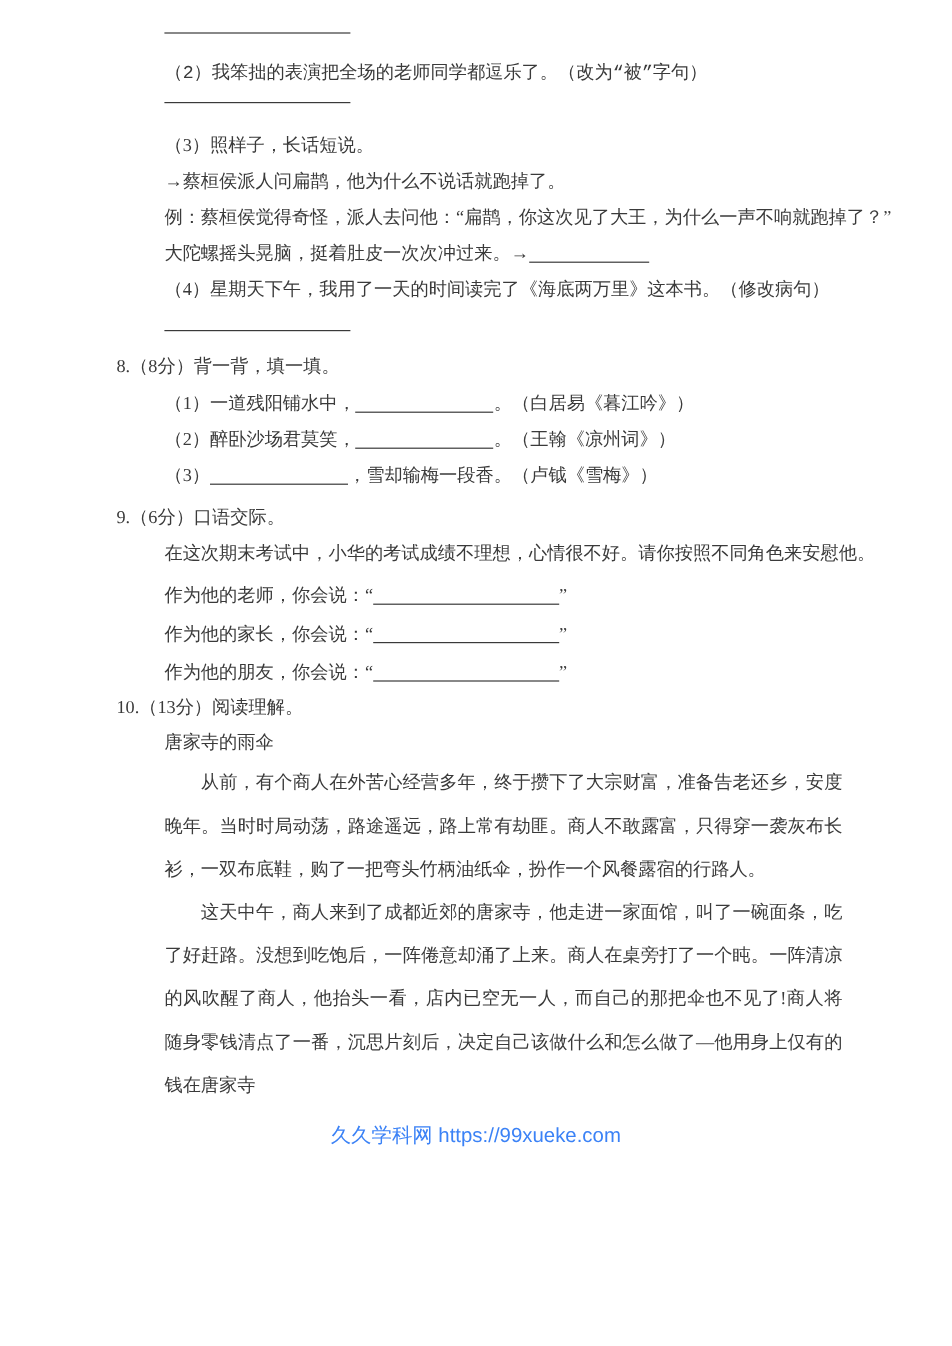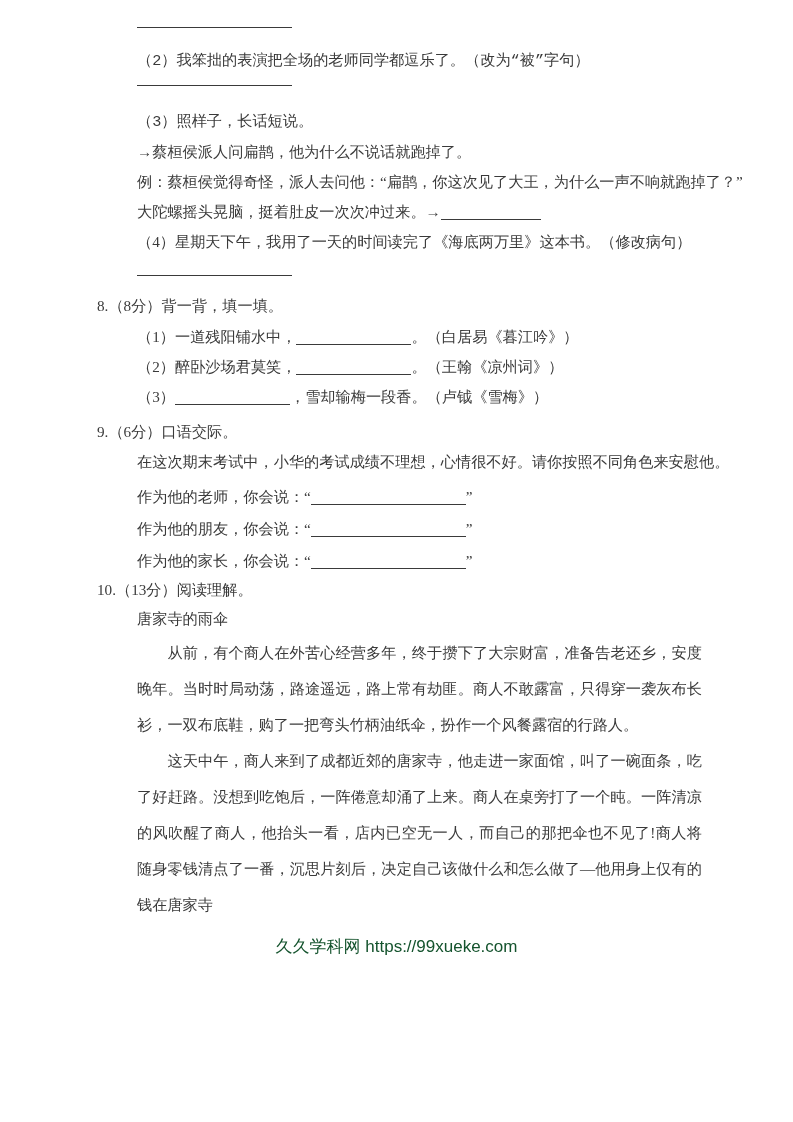--- a/index.html
+++ b/index.html
@@ -38,42 +38,42 @@
   .passage {
     margin-left:137px; width:565px;
     text-align:justify;
     line-height:36px;
   }
   .passage p { margin:0; text-indent:2em; }
   .footer {
     text-align:center;
     font-family:"Liberation Sans","DejaVu Sans",sans-serif;
     font-size:17px;
-    color:#14532d;
+    color:#3b82f6;
     line-height:24px;
   }
 </style>
 </head>
 <body>
 
 <div class="page">
 
   <section>
 
     <div class="blank-row" style="margin-top:14px;">
       <span class="blank w155"></span>
     </div>
 
     <div class="line indent1" style="margin-top:22px;font-family:Liberation Mono, monospace;">（2）我笨拙的表演把全场的老师同学都逗乐了。（改为“被”字句）</div>
 
     <div class="blank-row" style="margin-top:0;">
       <span class="blank w155"></span>
     </div>
 
-    <div class="line indent1" style="margin-top:25px;font-family:Liberation Mono, monospace;">（3）照样子，长话短说。</div>
+    <div class="line indent1" style="margin-top:25px;">（3）照样子，长话短说。</div>
 
     <div class="line indent1" style="margin-top:8px;">→蔡桓侯派人问扁鹊，他为什么不说话就跑掉了。</div>
 
     <div class="line indent1" style="margin-top:8px;">例：蔡桓侯觉得奇怪，派人去问他：“扁鹊，你这次见了大王，为什么一声不响就跑掉了？”</div>
 
     <div class="line indent1" style="margin-top:8px;">
       <span>大陀螺摇头晃脑，挺着肚皮一次次冲过来。→</span><span class="blank-inline w100"></span>
     </div>
 
     <div class="line indent1" style="margin-top:8px;">（4）星期天下午，我用了一天的时间读完了《海底两万里》这本书。（修改病句）</div>
@@ -103,25 +103,25 @@
   <section>
     <div class="line indent0" style="margin-top:13px;">9.（6分）口语交际。</div>
 
     <div class="line indent1" style="margin-top:8px;">在这次期末考试中，小华的考试成绩不理想，心情很不好。请你按照不同角色来安慰他。</div>
 
     <div class="line indent1" style="margin-top:13px;">
       <span>作为他的老师，你会说：“</span><span class="blank-inline w155"></span><span>”</span>
     </div>
 
     <div class="line indent1" style="margin-top:10px;">
-      <span>作为他的朋友，你会说：“</span><span class="blank-inline w155"></span><span>”</span>
+      <span>作为他的家长，你会说：“</span><span class="blank-inline w155"></span><span>”</span>
     </div>
 
     <div class="line indent1" style="margin-top:10px;">
-      <span>作为他的家长，你会说：“</span><span class="blank-inline w155"></span><span>”</span>
+      <span>作为他的朋友，你会说：“</span><span class="blank-inline w155"></span><span>”</span>
     </div>
   </section>
 
   <section>
     <div class="line indent0" style="margin-top:7px;">10.（13分）阅读理解。</div>
 
     <div class="passage-title" style="margin-top:7px;">唐家寺的雨伞</div>
 
     <div class="passage" style="margin-top:5px;">
       <p>从前，有个商人在外苦心经营多年，终于攒下了大宗财富，准备告老还乡，安度晚年。当时时局动荡，路途遥远，路上常有劫匪。商人不敢露富，只得穿一袭灰布长衫，一双布底鞋，购了一把弯头竹柄油纸伞，扮作一个风餐露宿的行路人。</p>

